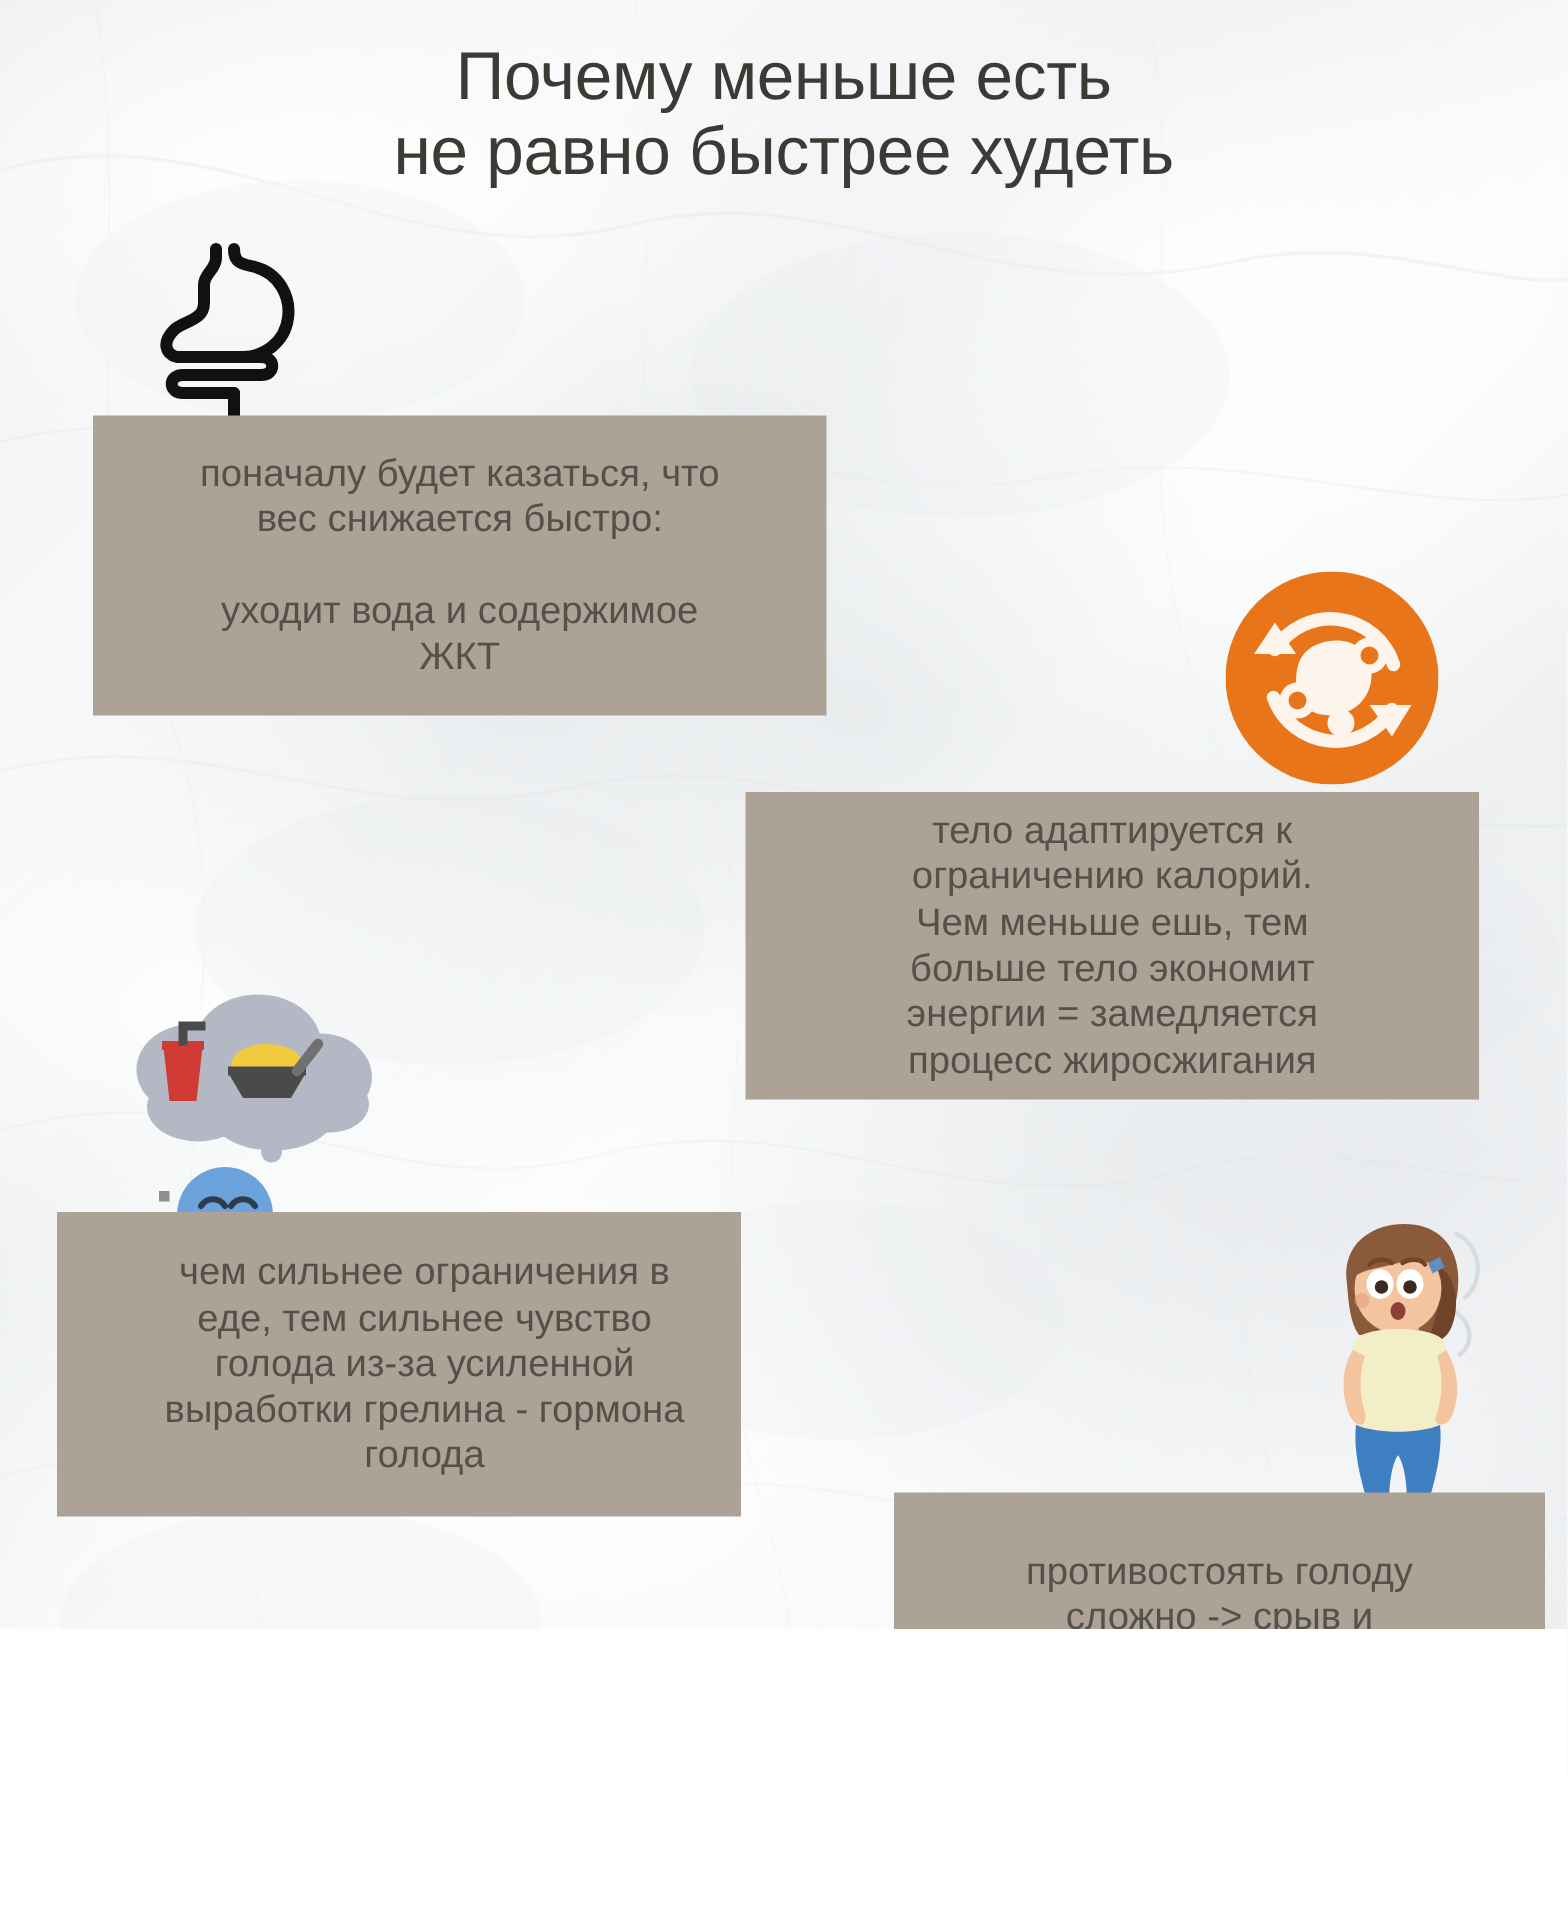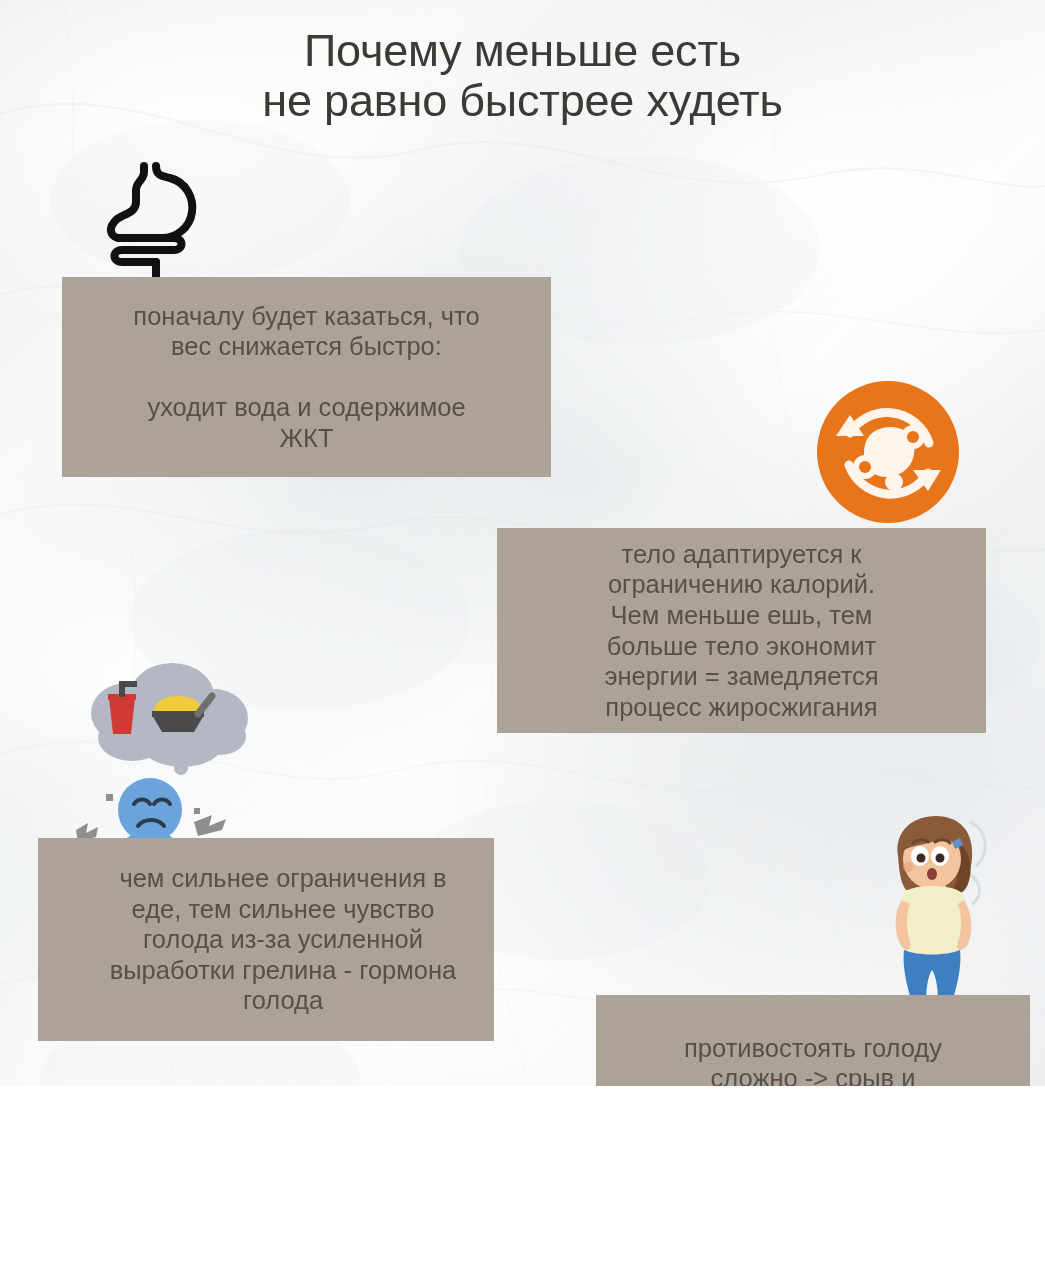--- a/index.html
+++ b/index.html
@@ -55,21 +55,21 @@
     white-space: pre-line;
     display: flex;
     align-items: center;
     justify-content: center;
     box-sizing: border-box;
     padding: 10px 14px;
   }
 
   #box1 { left: 62px;  top: 277px;  width: 489px; height: 200px; }
   #box2 { left: 497px; top: 528px;  width: 489px; height: 205px; }
-  #box3 { left: 38px;  top: 838px;  width: 456px; height: 203px; text-align: center; padding-left: 48px; }
+  #box3 { left: 38px;  top: 808px;  width: 456px; height: 203px; text-align: center; padding-left: 48px; }
   #box4 { left: 568px; top: 995px;  width: 434px; height: 228px; margin-left: 28px; }
 
   
   .icon { position: absolute; }
   #stomach-icon { left: 98px; top: 158px; width: 112px; height: 132px; }
   #metabolism-icon { left: 817px; top: 381px; width: 142px; height: 142px; }
   #hungry-person-icon { left: 72px; top: 658px; width: 185px; height: 205px; }
   #woman-scale-icon { left: 868px; top: 812px; width: 136px; height: 205px; }
   #chevrons-icon { left: 148px; top: 1103px; width: 290px; height: 130px; }
 

